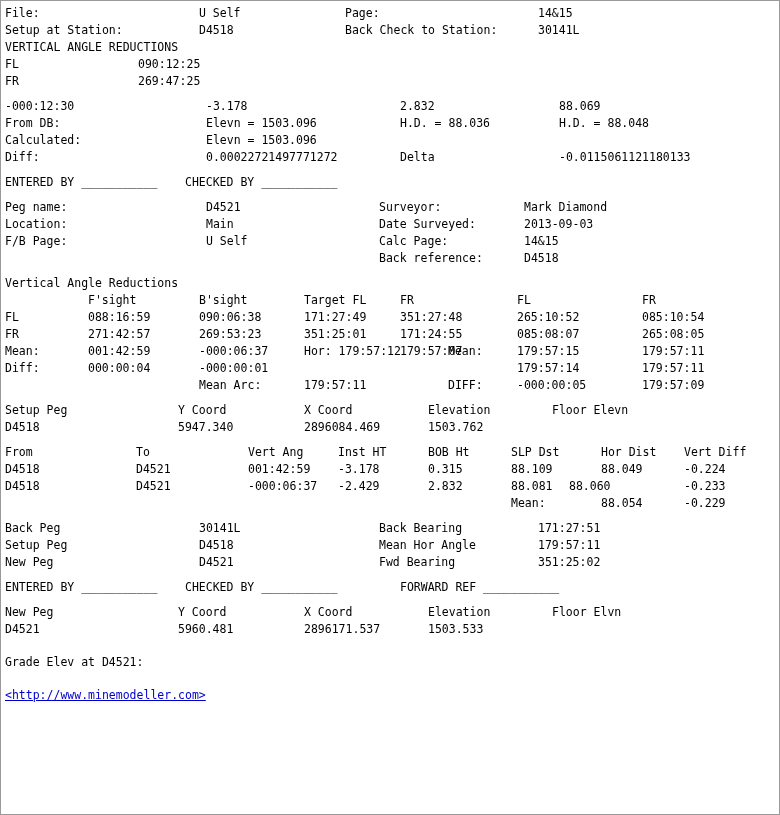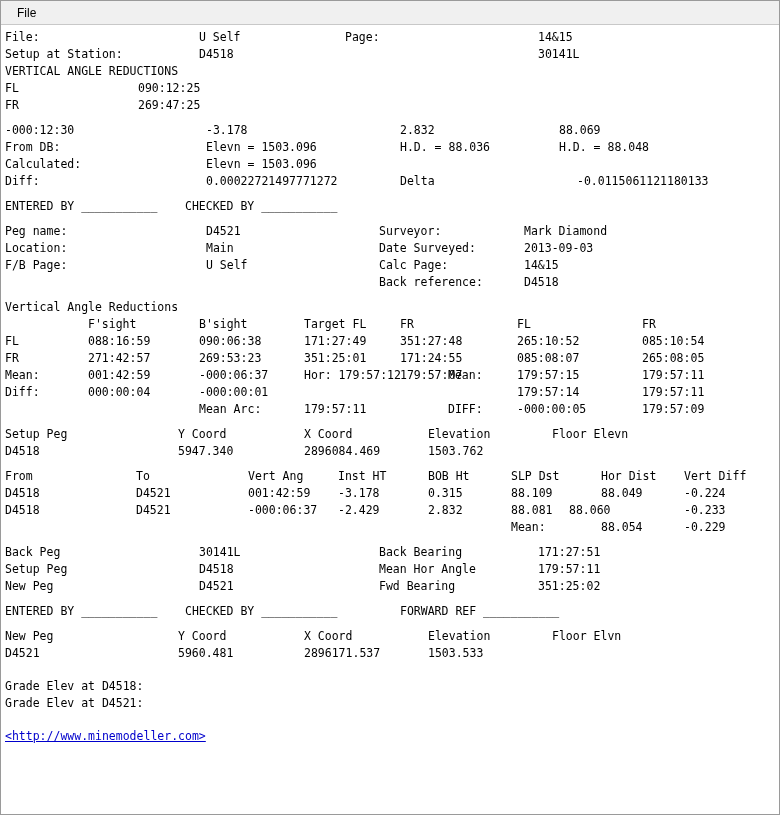--- a/index.html
+++ b/index.html
@@ -65,35 +65,33 @@
     text-decoration: underline;
     cursor: pointer;
   }
   
 </style>
 </head>
 <body>
 
 <div id="app">
 
-  <div class="menubar">
-    <div class="menu-item">File</div>
-  </div>
 
   <div class="report">
 
     <div class="line">
       <span class="cell" style="left:0px">File:</span>
       <span class="cell" style="left:194px">U Self</span>
       <span class="cell" style="left:340px">Page:</span>
       <span class="cell" style="left:533px">14&amp;15</span>
     </div>
     <div class="line">
       <span class="cell" style="left:0px">Setup at Station:</span>
       <span class="cell" style="left:194px">D4518</span>
+      <span class="cell" style="left:340px">Back Check to Station:</span>
       <span class="cell" style="left:533px">30141L</span>
     </div>
     <div class="line">
       <span class="cell" style="left:0px">VERTICAL ANGLE REDUCTIONS</span>
     </div>
     <div class="line">
       <span class="cell" style="left:0px">FL</span>
       <span class="cell" style="left:133px">090:12:25</span>
     </div>
     <div class="line">
@@ -116,21 +114,21 @@
       <span class="cell" style="left:554px">H.D. = 88.048</span>
     </div>
     <div class="line">
       <span class="cell" style="left:0px">Calculated:</span>
       <span class="cell" style="left:201px">Elevn = 1503.096</span>
     </div>
     <div class="line">
       <span class="cell" style="left:0px">Diff:</span>
       <span class="cell" style="left:201px">0.00022721497771272</span>
       <span class="cell" style="left:395px">Delta</span>
-      <span class="cell" style="left:572px">-0.0115061121180133</span>
+      <span class="cell" style="left:554px">-0.0115061121180133</span>
     </div>
 
     <div class="blank"></div>
 
     <div class="line">
       <span class="cell" style="left:0px">ENTERED BY ___________</span>
       <span class="cell" style="left:180px">CHECKED BY ___________</span>
     </div>
 
     <div class="blank"></div>
@@ -312,23 +310,20 @@
       <span class="cell" style="left:173px">5960.481</span>
       <span class="cell" style="left:299px">2896171.537</span>
       <span class="cell" style="left:423px">1503.533</span>
       <span class="cell" style="left:547px"></span>
     </div>
 
     <div class="blank"></div>
     <div class="blank"></div>
 
     <div class="line">
-      <span class="cell" style="left:0px">Grade Elev at D4518:</span>
-    </div>
-    <div class="line">
       <span class="cell" style="left:0px">Grade Elev at D4521:</span>
     </div>
 
     <div class="blank"></div>
     <div class="blank"></div>
 
     <div class="line">
       <span class="cell link" style="left:0px">&lt;http://www.minemodeller.com&gt;</span>
     </div>
 

